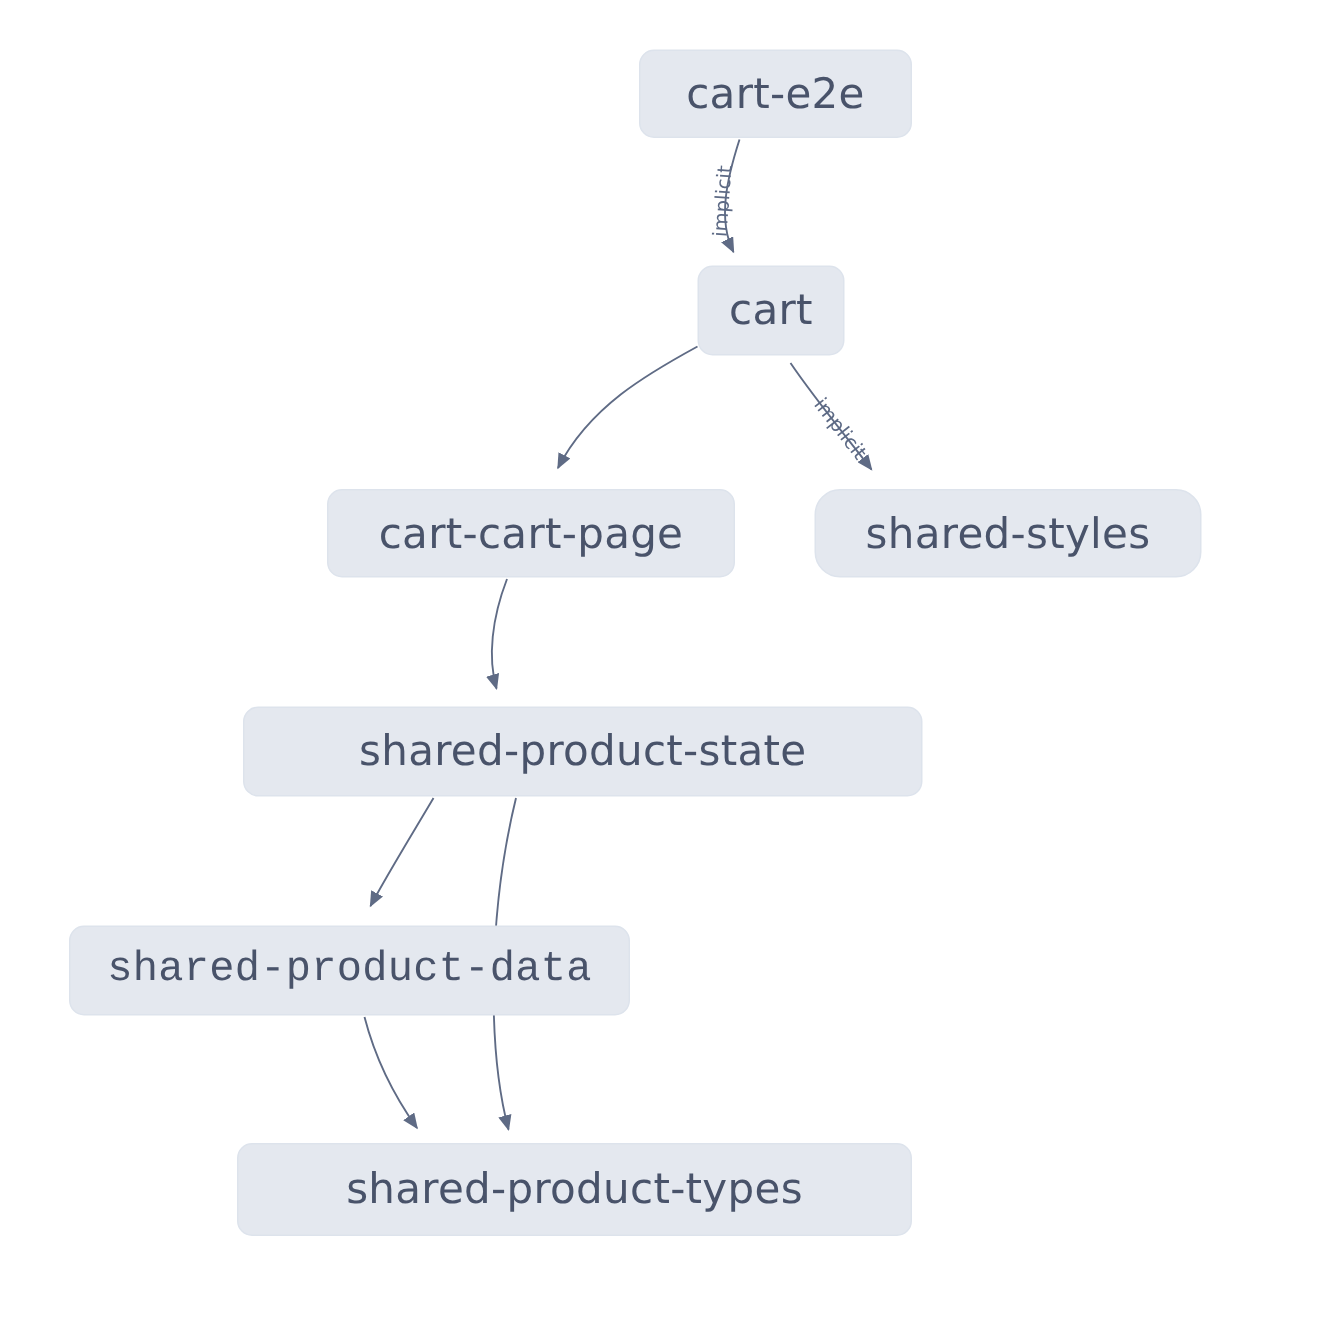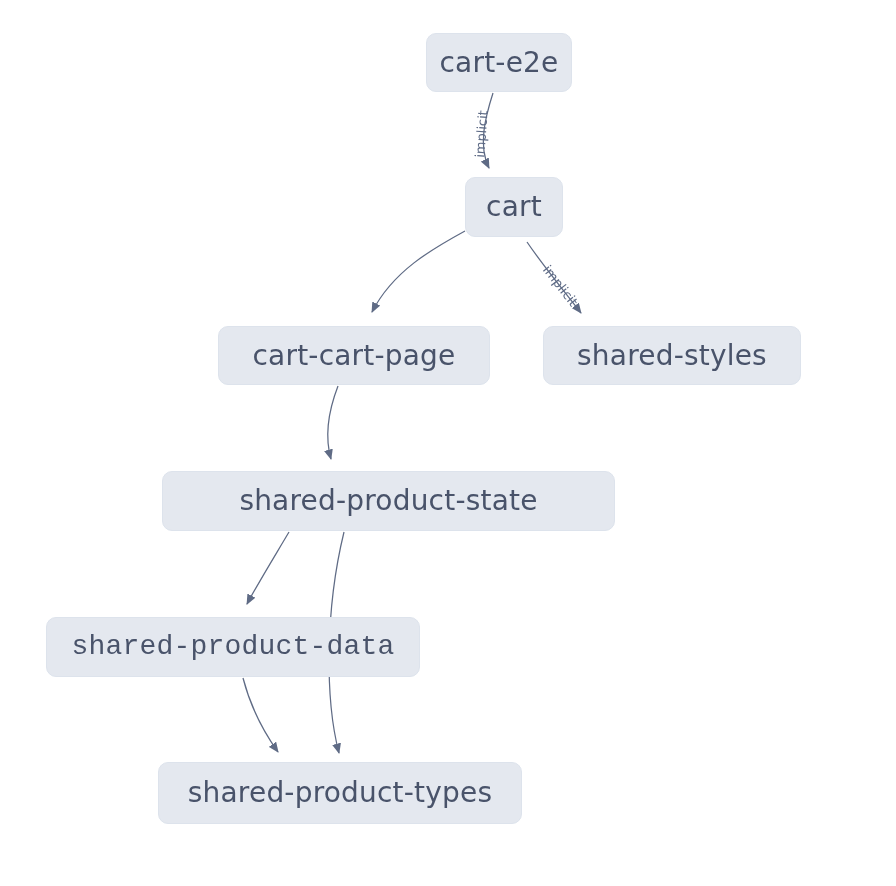--- a/index.html
+++ b/index.html
@@ -74,41 +74,41 @@
 
     <path class="edge" d="M344,532 C325,610 325,700 339,753" marker-end="url(#arrow)"></path>
 
     <path class="edge" d="M243,678 C250,705 263,731 278,752" marker-end="url(#arrow)"></path>
 
     <text class="edge-label" x="481" y="139" transform="rotate(-86 481 134)">implicit</text>
 
     <text class="edge-label" x="560" y="290" transform="rotate(52 560 286)">implicit</text>
   </svg>
 
-  <div class="node" style="left:426px;top:33px;width:146px;height:59px;">
+  <div class="node" style="left:426px;top:33px;width:182px;height:59px;">
     <span class="node-label">cart-e2e</span>
   </div>
 
   <div class="node" style="left:465px;top:177px;width:98px;height:60px;">
     <span class="node-label">cart</span>
   </div>
 
   <div class="node" style="left:218px;top:326px;width:272px;height:59px;">
     <span class="node-label">cart-cart-page</span>
   </div>
 
-  <div class="node" style="left:543px;top:326px;width:258px;height:59px;">
+  <div class="node" style="left:543px;top:326px;width:258px;height:59px;border-radius:17px;">
     <span class="node-label">shared-styles</span>
   </div>
 
   <div class="node" style="left:162px;top:471px;width:453px;height:60px;">
     <span class="node-label">shared-product-state</span>
   </div>
 
   <div class="node" style="left:46px;top:617px;width:374px;height:60px;font-family:Liberation Mono, monospace;">
     <span class="node-label">shared-product-data</span>
   </div>
 
-  <div class="node" style="left:158px;top:762px;width:364px;height:62px;">
+  <div class="node" style="left:158px;top:762px;width:450px;height:62px;">
     <span class="node-label">shared-product-types</span>
   </div>
 
 </div>
 
 </body></html>

